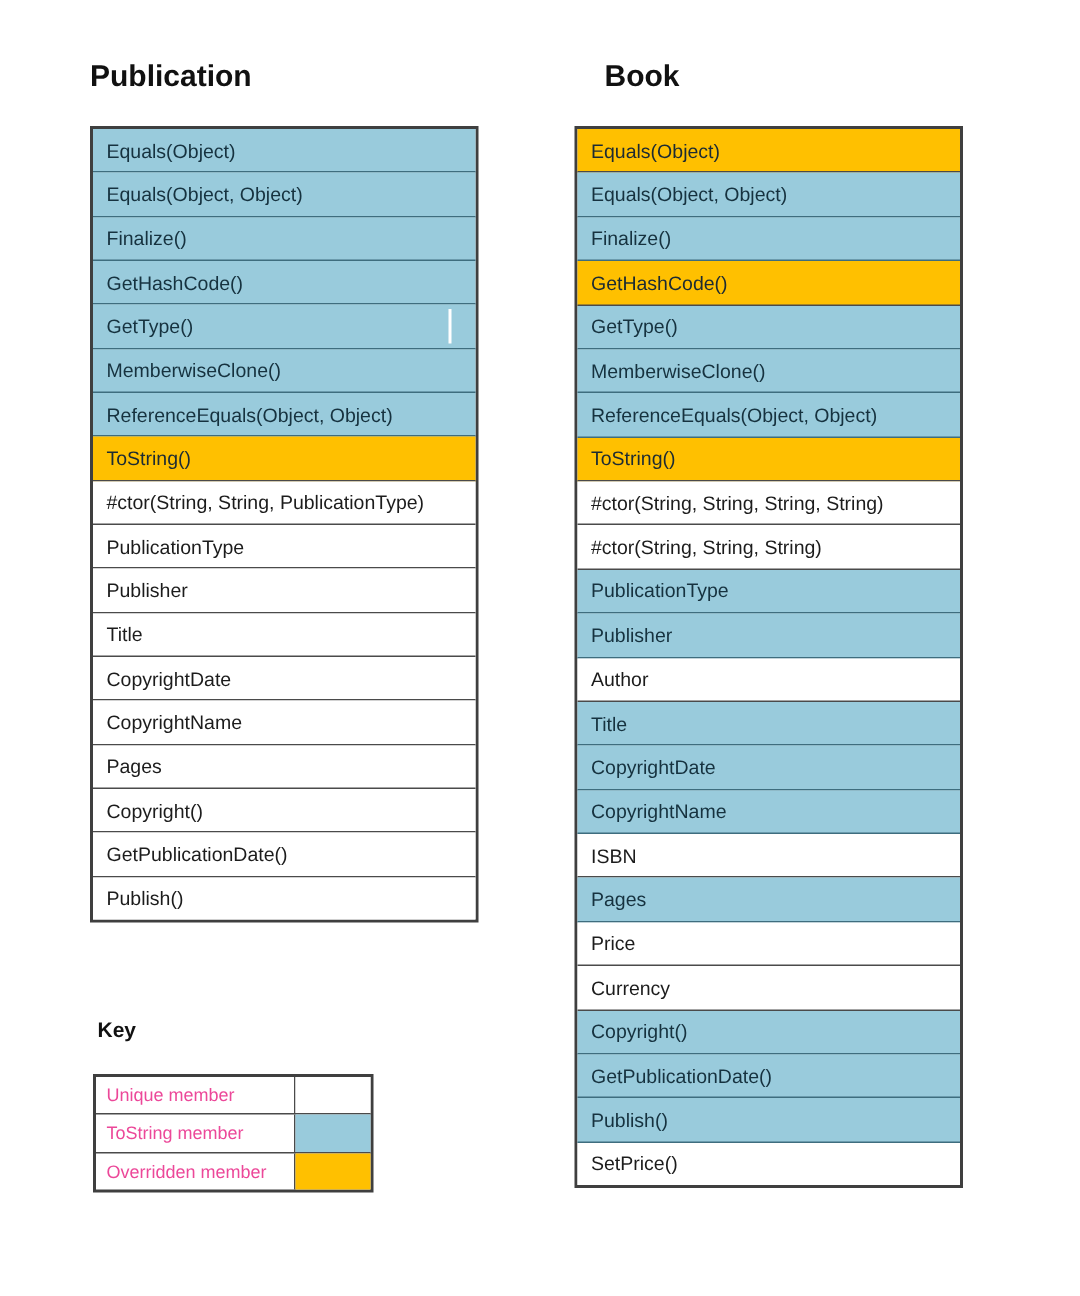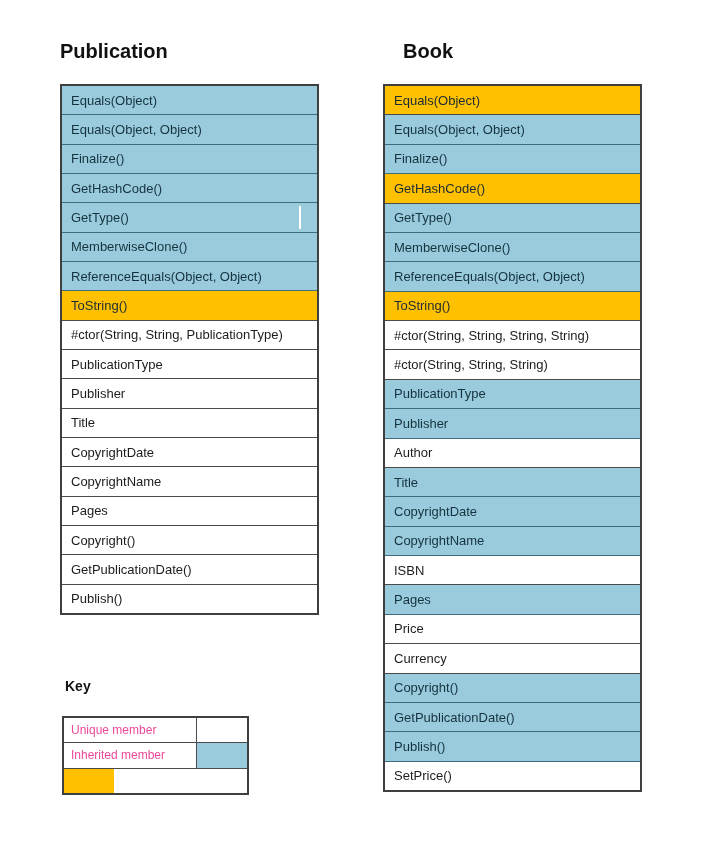--- a/index.html
+++ b/index.html
@@ -167,19 +167,20 @@
 <div id="cursor-artifact"></div>
 
 <div id="key-title">Key</div>
 
 <div id="key-table">
     <div class="row">
       <div class="key-label">Unique member</div>
       <div class="swatch t-unique"></div>
     </div>
     <div class="row">
-      <div class="key-label">Inherited member</div>
+      <div class="key-label">ToString member</div>
       <div class="swatch t-inherited"></div>
     </div>
     <div class="row">
+      <div class="key-label">Overridden member</div>
       <div class="swatch t-overridden"></div>
     </div>
   </div>
 
 </body></html>

